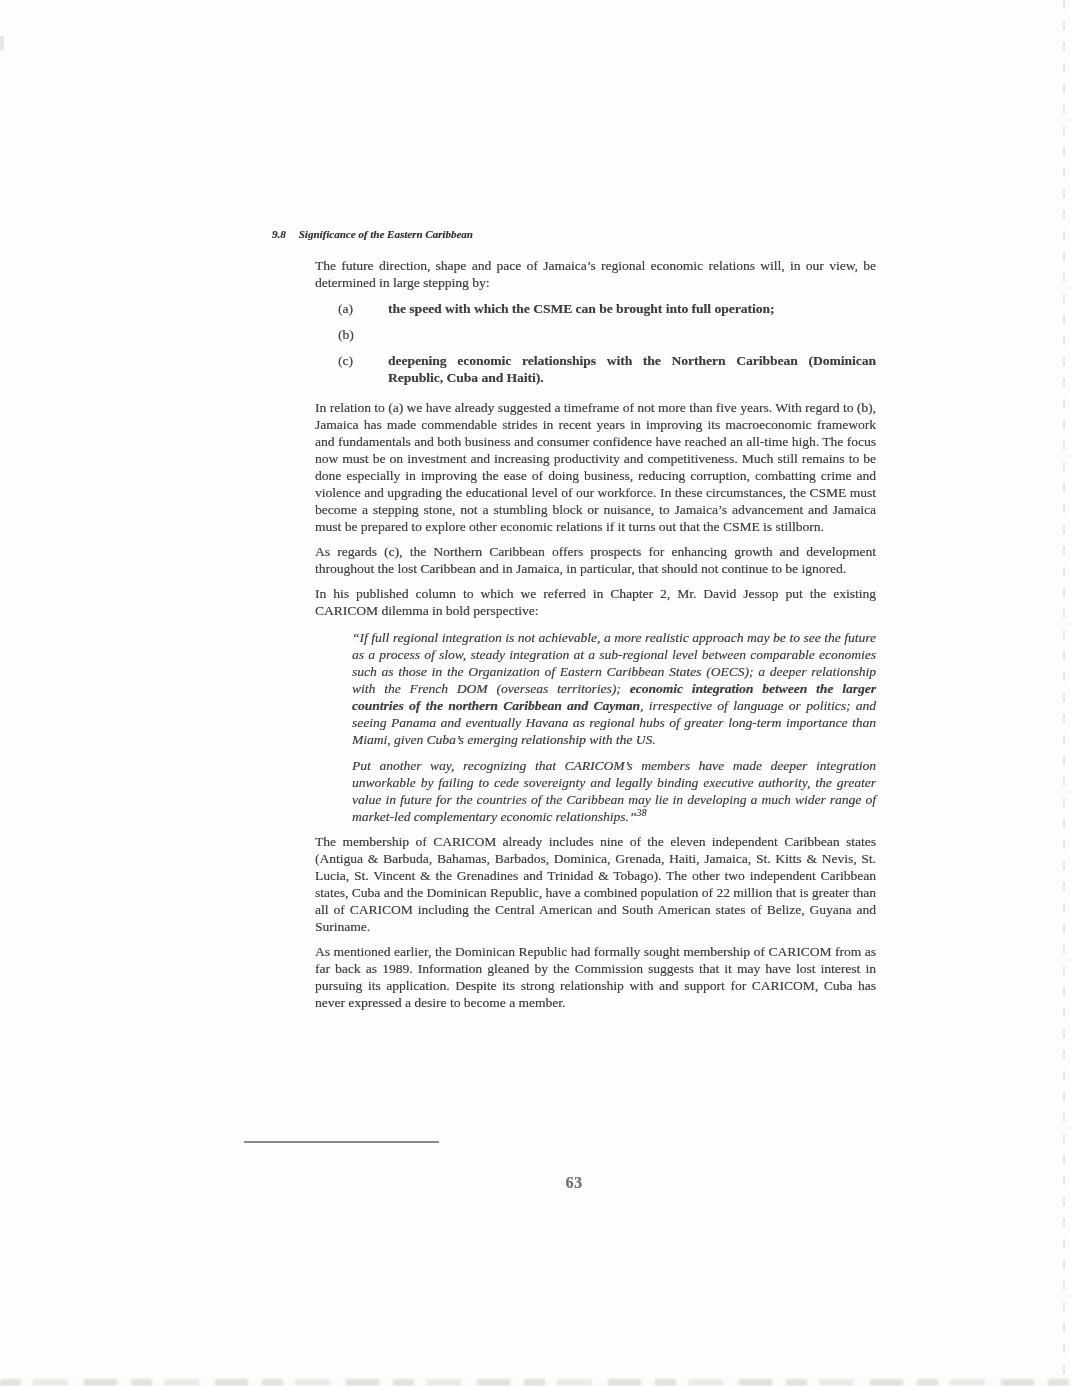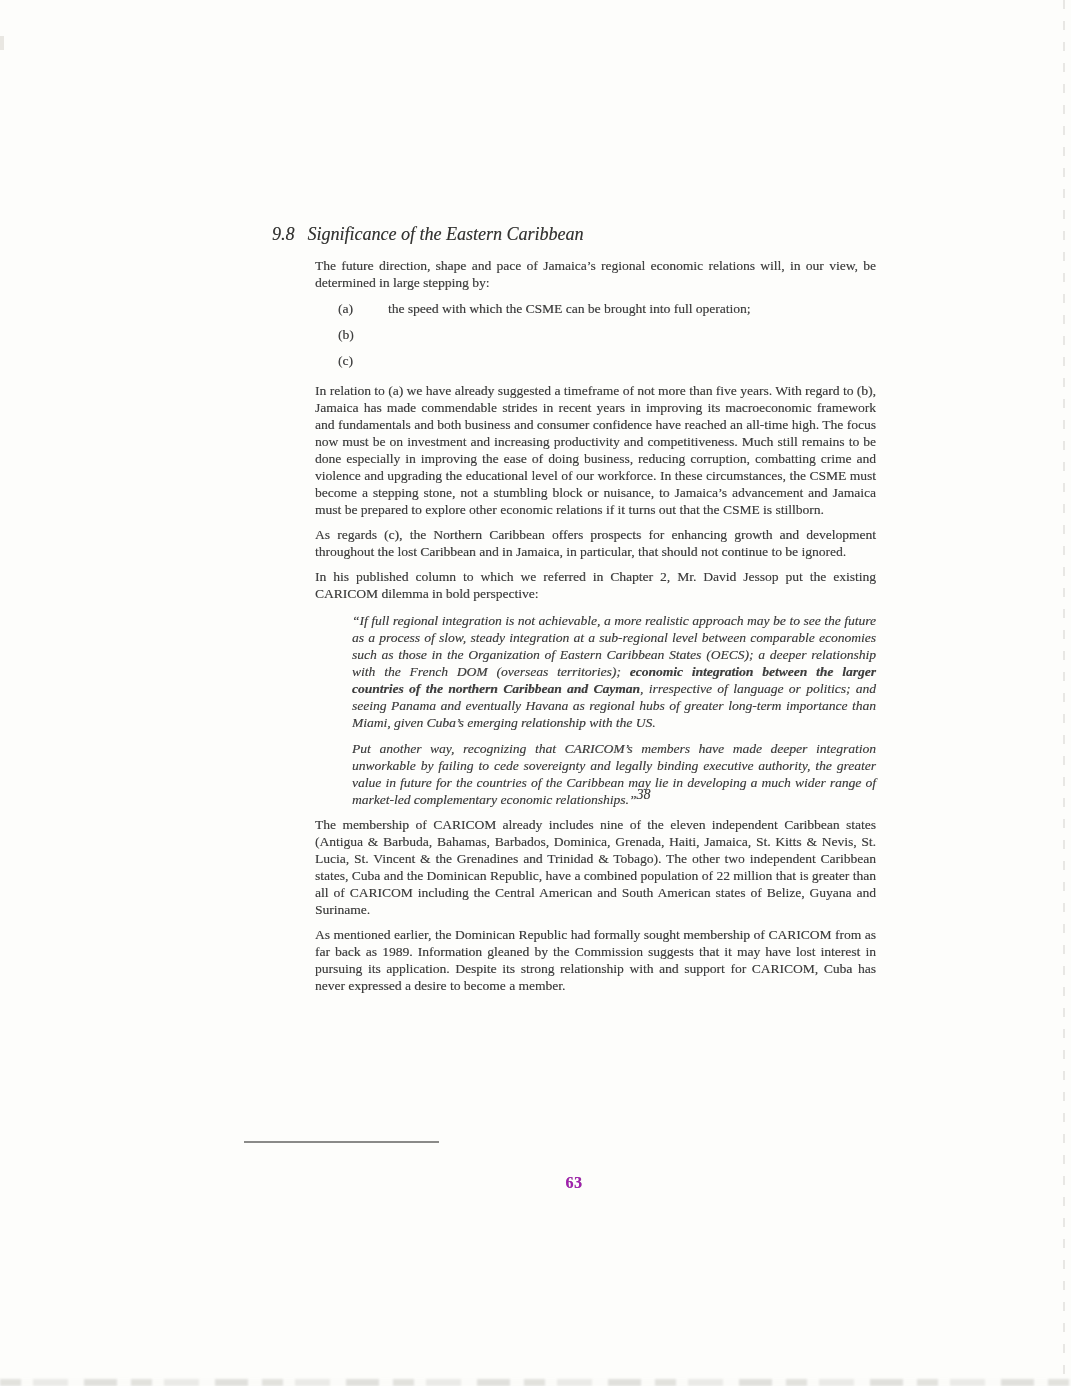--- a/index.html
+++ b/index.html
@@ -23,23 +23,23 @@
     position: absolute;
     left: 272px;
     top: 224px;
     width: 604px;
     font-size: 13.5px;
     line-height: 17px;
   }
   .heading {
     display: flex;
     gap: 13px;
-    font-size: 18px;
+    font-size: 11px;
     line-height: 20px;
-    font-weight: normal;
+    font-weight: bold;
     font-style: italic;
     color: #333331;
   }
   .body-col {
     margin-left: 43px;
   }
   .para {
     margin: 8px 0 0 0;
     text-align: justify;
   }
@@ -50,30 +50,31 @@
     display: flex;
     margin-top: 9px;
   }
   .list-item .label {
     flex: 0 0 50px;
     margin-left: 23px;
   }
   .list-item .txt {
     flex: 1;
     text-align: justify;
+    font-weight: bold;
   }
   .quote {
     margin: 10px 0 0 37px;
     font-style: italic;
     text-align: justify;
   }
   .quote.q2 { margin-top: 9px; }
   .quote .bold-seg { font-weight: bold; }
   sup.fnref {
-    font-size: 14px;
+    font-size: 10px;
     line-height: 0;
     vertical-align: super;
     font-family: Liberation Serif, serif;
   }
   .footnote-rule {
     position: absolute;
     left: 244px;
     top: 1141px;
     width: 195px;
     height: 0;
@@ -90,21 +91,21 @@
   }
   .footnote .fn-title { font-style: italic; }
   .page-number {
     position: absolute;
     left: 272px;
     top: 1174px;
     width: 604px;
     text-align: center;
     font-size: 16px;
     font-weight: bold;
-    color: #a21caf;
+    color: #737373;
     letter-spacing: 0.5px;
   }
   
   .right-edge-line {
     position: absolute;
     top: 0;
     right: 6px;
     width: 2px;
     height: 100%;
     background: repeating-linear-gradient(180deg, #dddcd8 0 9px, rgba(255,255,255,0) 9px 21px);
@@ -155,20 +156,21 @@
       <div class="list">
         <div class="list-item">
           <span class="label">(a)</span>
           <span class="txt">the speed with which the CSME can be brought into full operation;</span>
         </div>
         <div class="list-item">
           <span class="label">(b)</span>
         </div>
         <div class="list-item">
           <span class="label">(c)</span>
+          <span class="txt">deepening economic relationships with the Northern Caribbean (Dominican Republic, Cuba and Haiti).</span>
         </div>
       </div>
 
       <p class="para p1">In relation to (a) we have already suggested a timeframe of not more than five years. With regard to (b), Jamaica has made commendable strides in recent years in improving its macroeconomic framework and fundamentals and both business and consumer confidence have reached an all-time high. The focus now must be on investment and increasing productivity and competitiveness. Much still remains to be done especially in improving the ease of doing business, reducing corruption, combatting crime and violence and upgrading the educational level of our workforce. In these circumstances, the CSME must become a stepping stone, not a stumbling block or nuisance, to Jamaica’s advancement and Jamaica must be prepared to explore other economic relations if it turns out that the CSME is stillborn.</p>
       <p class="para">As regards (c), the Northern Caribbean offers prospects for enhancing growth and development throughout the lost Caribbean and in Jamaica, in particular, that should not continue to be ignored.</p>
       <p class="para">In his published column to which we referred in Chapter 2, Mr. David Jessop put the existing CARICOM dilemma in bold perspective:</p>
 
       <p class="quote q1"><span>“If full regional integration is not achievable, a more realistic approach may be to see the future as a process of slow, steady integration at a sub-regional level between comparable economies such as those in the Organization of Eastern Caribbean States (OECS); a deeper relationship with the French DOM (overseas territories); </span><span class="bold-seg">economic integration between the larger countries of the northern Caribbean and Cayman</span><span>, irrespective of language or politics; and seeing Panama and eventually Havana as regional hubs of greater long-term importance than Miami, given Cuba’s emerging relationship with the US.</span></p>
 
       <p class="quote q2"><span>Put another way, recognizing that CARICOM’s members have made deeper integration unworkable by failing to cede sovereignty and legally binding executive authority, the greater value in future for the countries of the Caribbean may lie in developing a much wider range of market-led complementary economic relationships.”</span><sup class="fnref">38</sup></p>

